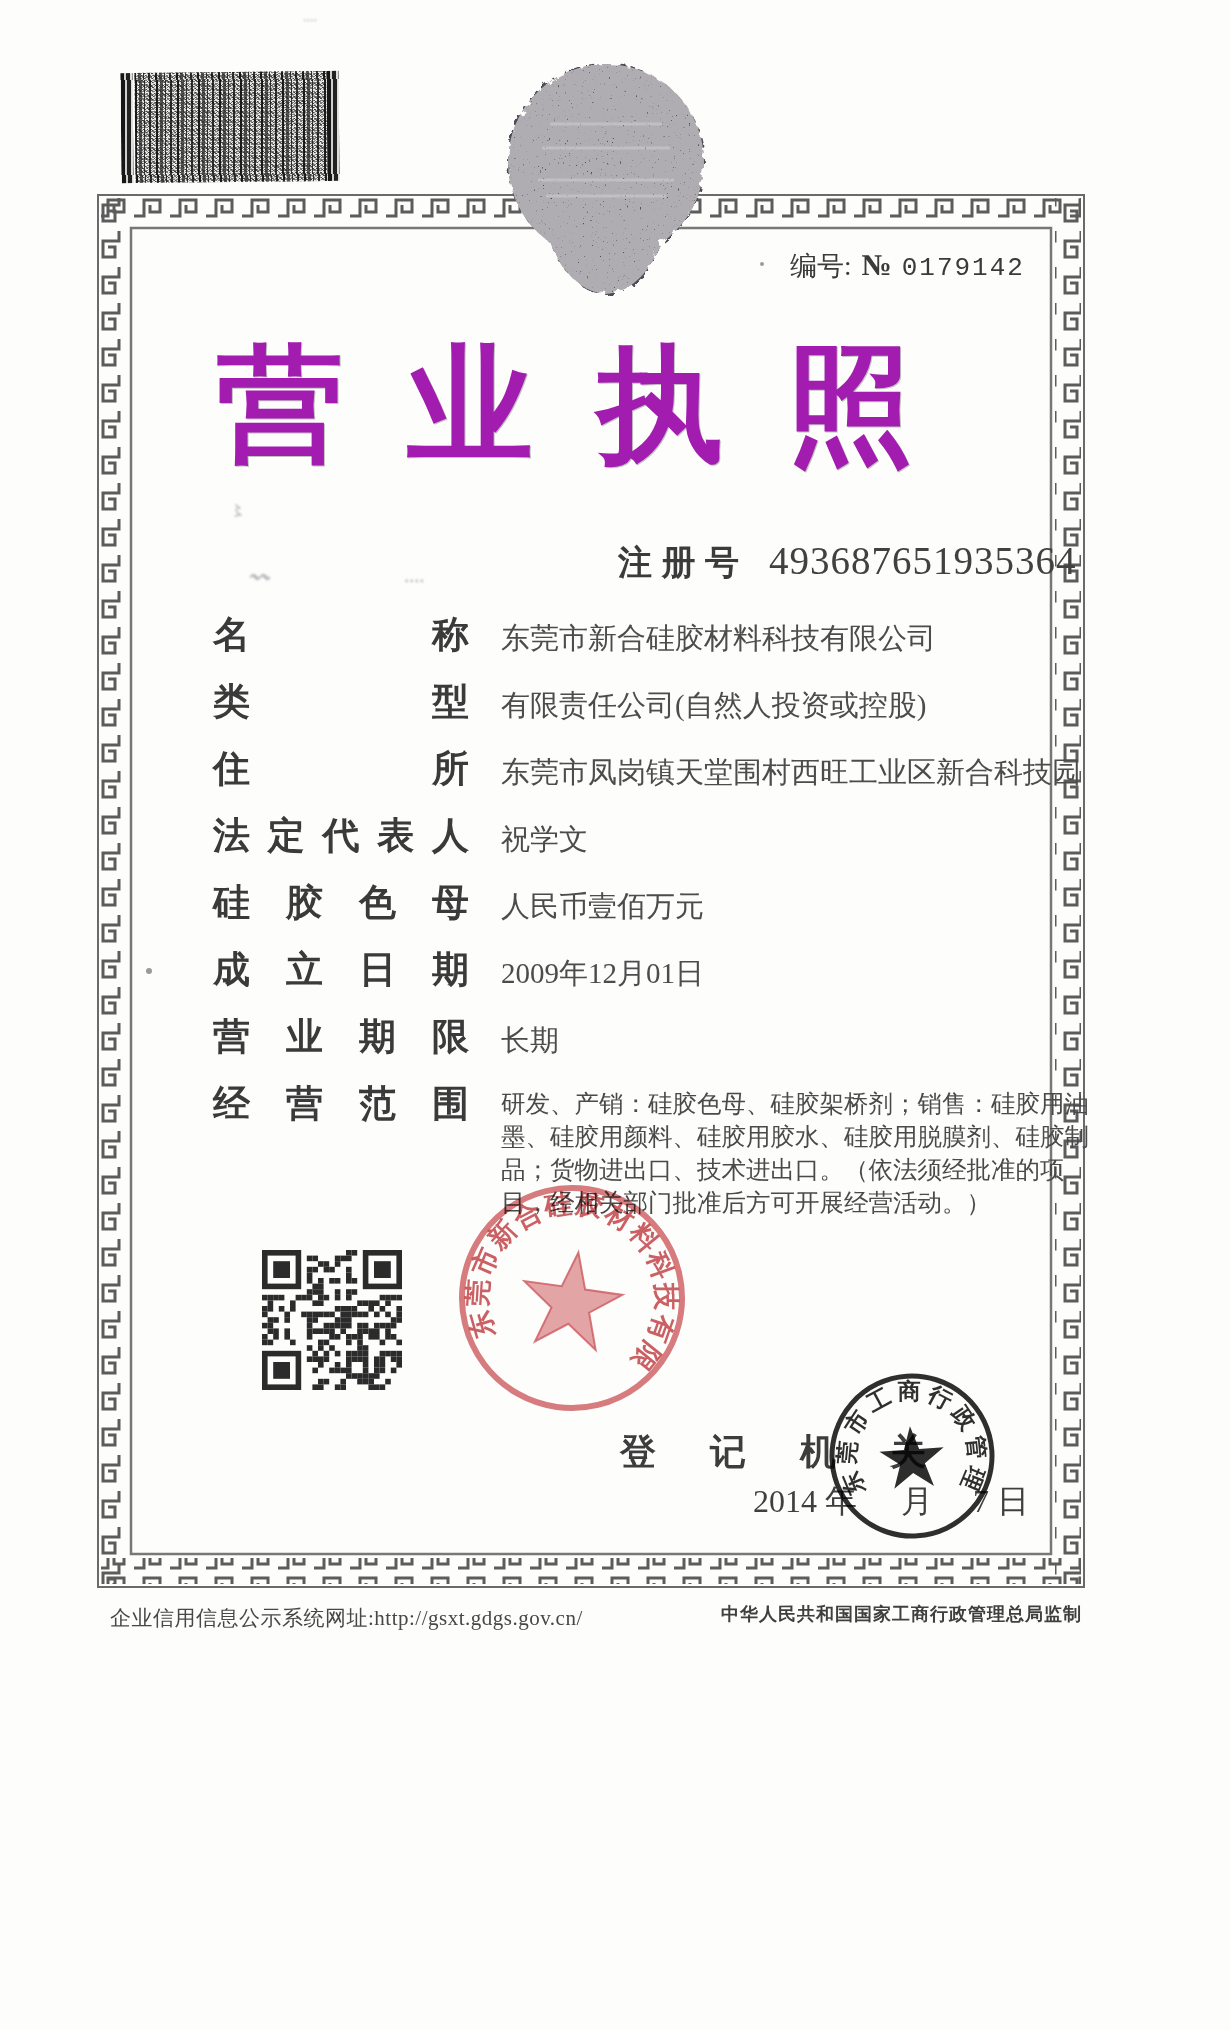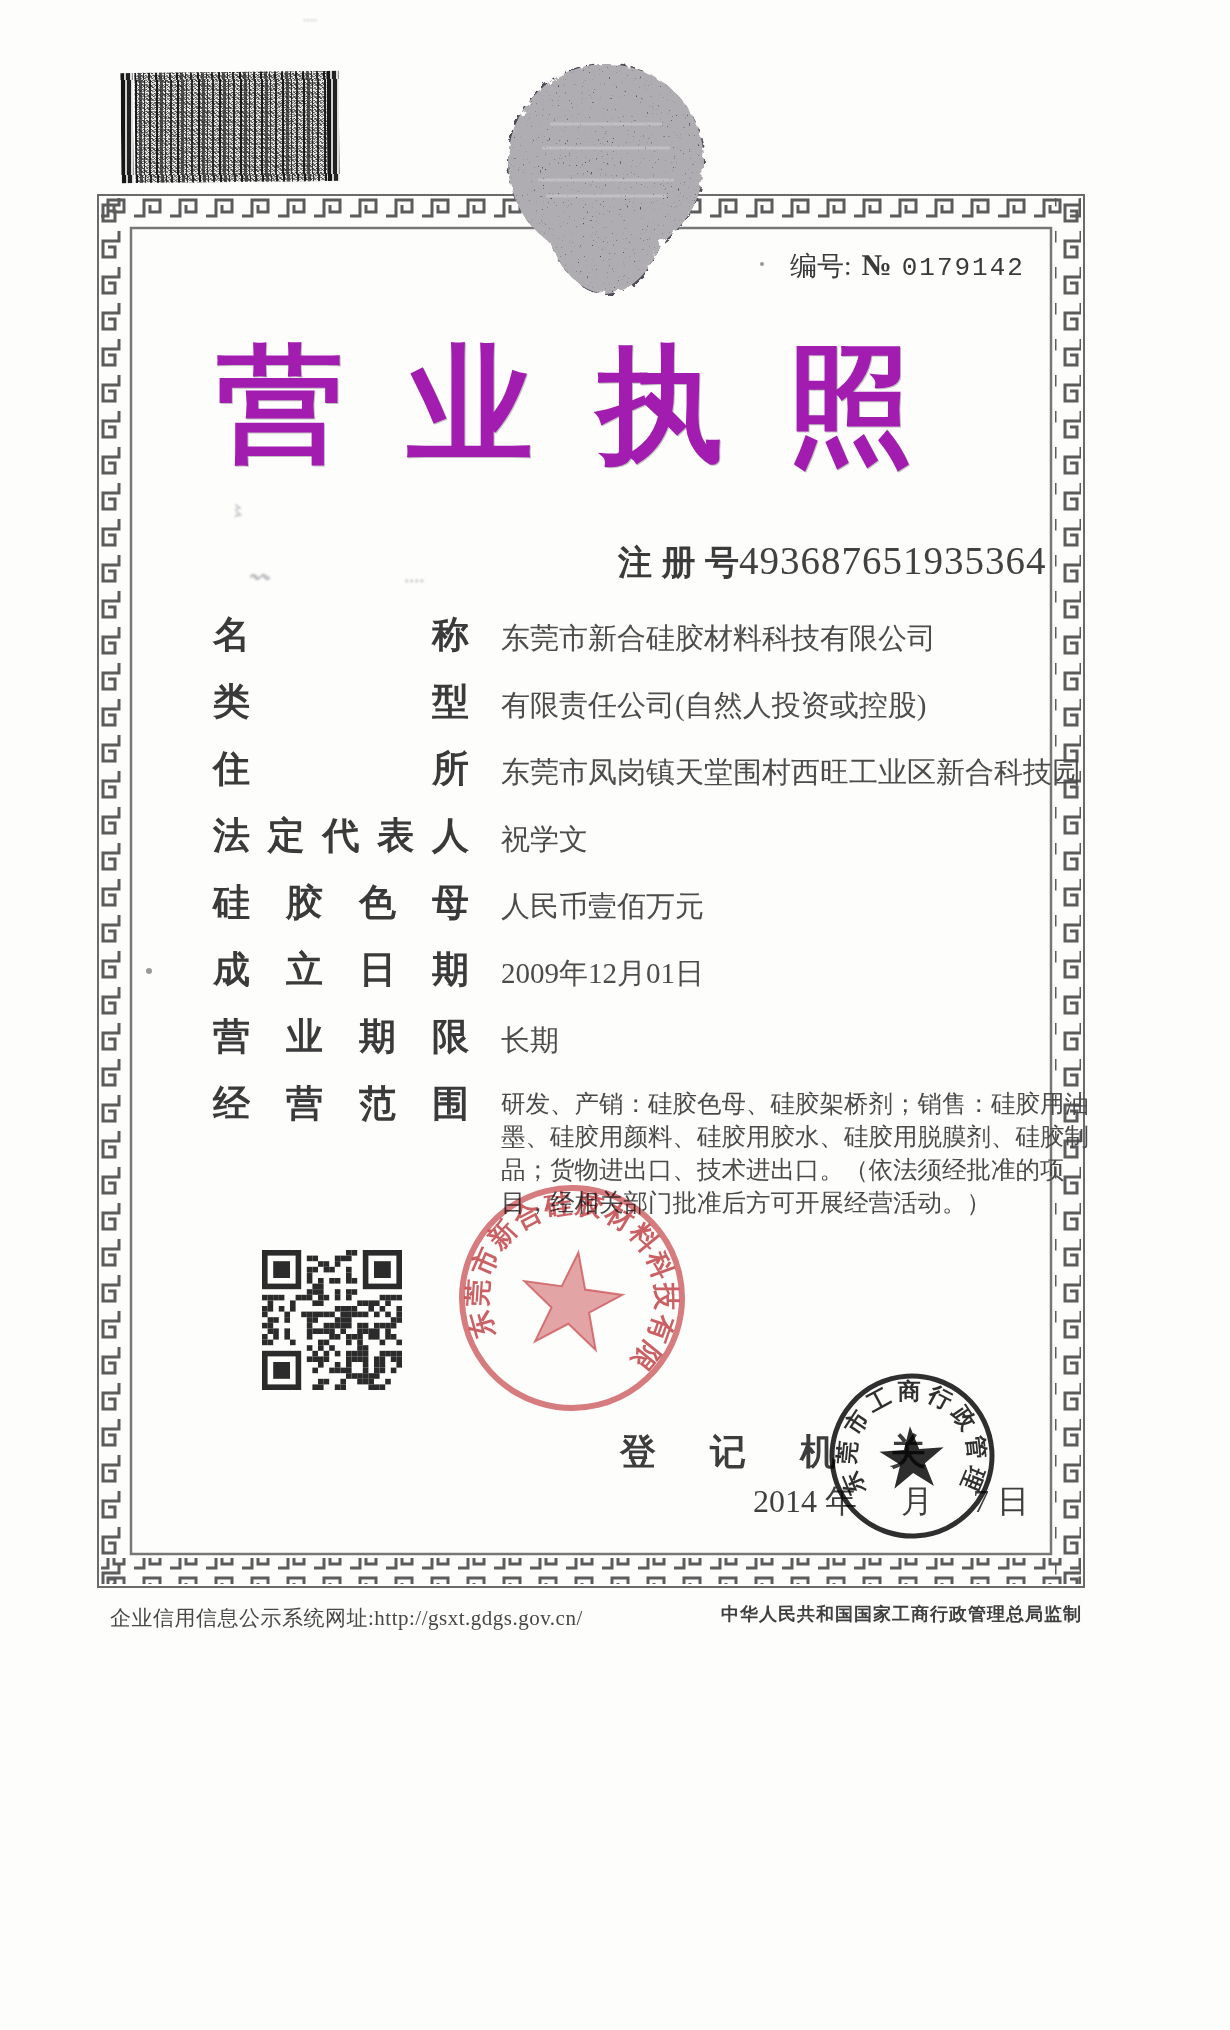--- a/index.html
+++ b/index.html
@@ -24,21 +24,21 @@
   .frame{position:absolute;left:97px;top:194px;width:988px;height:1394px;z-index:1;}
   
   .serial{position:absolute;left:790px;top:248px;width:300px;z-index:6;font-size:27px;color:#3a3a3a;
           display:flex;align-items:baseline;gap:10px;}
   .serial .sym{font-weight:700;font-size:30px;}
   .serial .num{font-family:Liberation Mono, monospace;letter-spacing:2px;font-size:26px;}
   .title{position:absolute;left:97px;top:330px;width:988px;text-align:center;z-index:6;
          font-family:"Liberation Sans",sans-serif;font-weight:900;font-size:126px;line-height:1.1;
          letter-spacing:64px;padding-left:12px;box-sizing:border-box;color:#a21caf;
          text-shadow:1px 1px 0 rgba(80,80,80,.35);margin-top:6px;}
-  .regno{position:absolute;left:618px;top:538px;display:flex;align-items:baseline;z-index:6;}
+  .regno{position:absolute;left:618px;top:538px;display:flex;align-items:baseline;gap:30px;z-index:6;}
   .regno .lbl{font-family:"Liberation Sans",sans-serif;font-weight:600;font-size:34px;color:#3b3b3b;}
   .regno .val{font-size:39px;color:#414141;letter-spacing:1px;}
   .fields{position:absolute;left:213px;top:614px;width:886px;z-index:6;}
   .frow{display:flex;align-items:flex-start;min-height:67px;}
   .flabel{width:256px;flex:0 0 256px;font-family:"Liberation Sans",sans-serif;font-weight:600;
           font-size:37px;color:#3a3a3a;text-align:justify;text-align-last:justify;
           text-justify:inter-character;line-height:1.15;}
   .fvalue{margin-left:32px;font-size:29px;color:#4c4c4c;padding-top:7px;line-height:1.2;max-width:600px;}
   .fvalue.scope{font-size:24.5px;line-height:33px;padding-top:4px;color:#4a4a4a;}
   .qr{position:absolute;left:262px;top:1250px;width:140px;height:140px;z-index:6;opacity:.93;}

